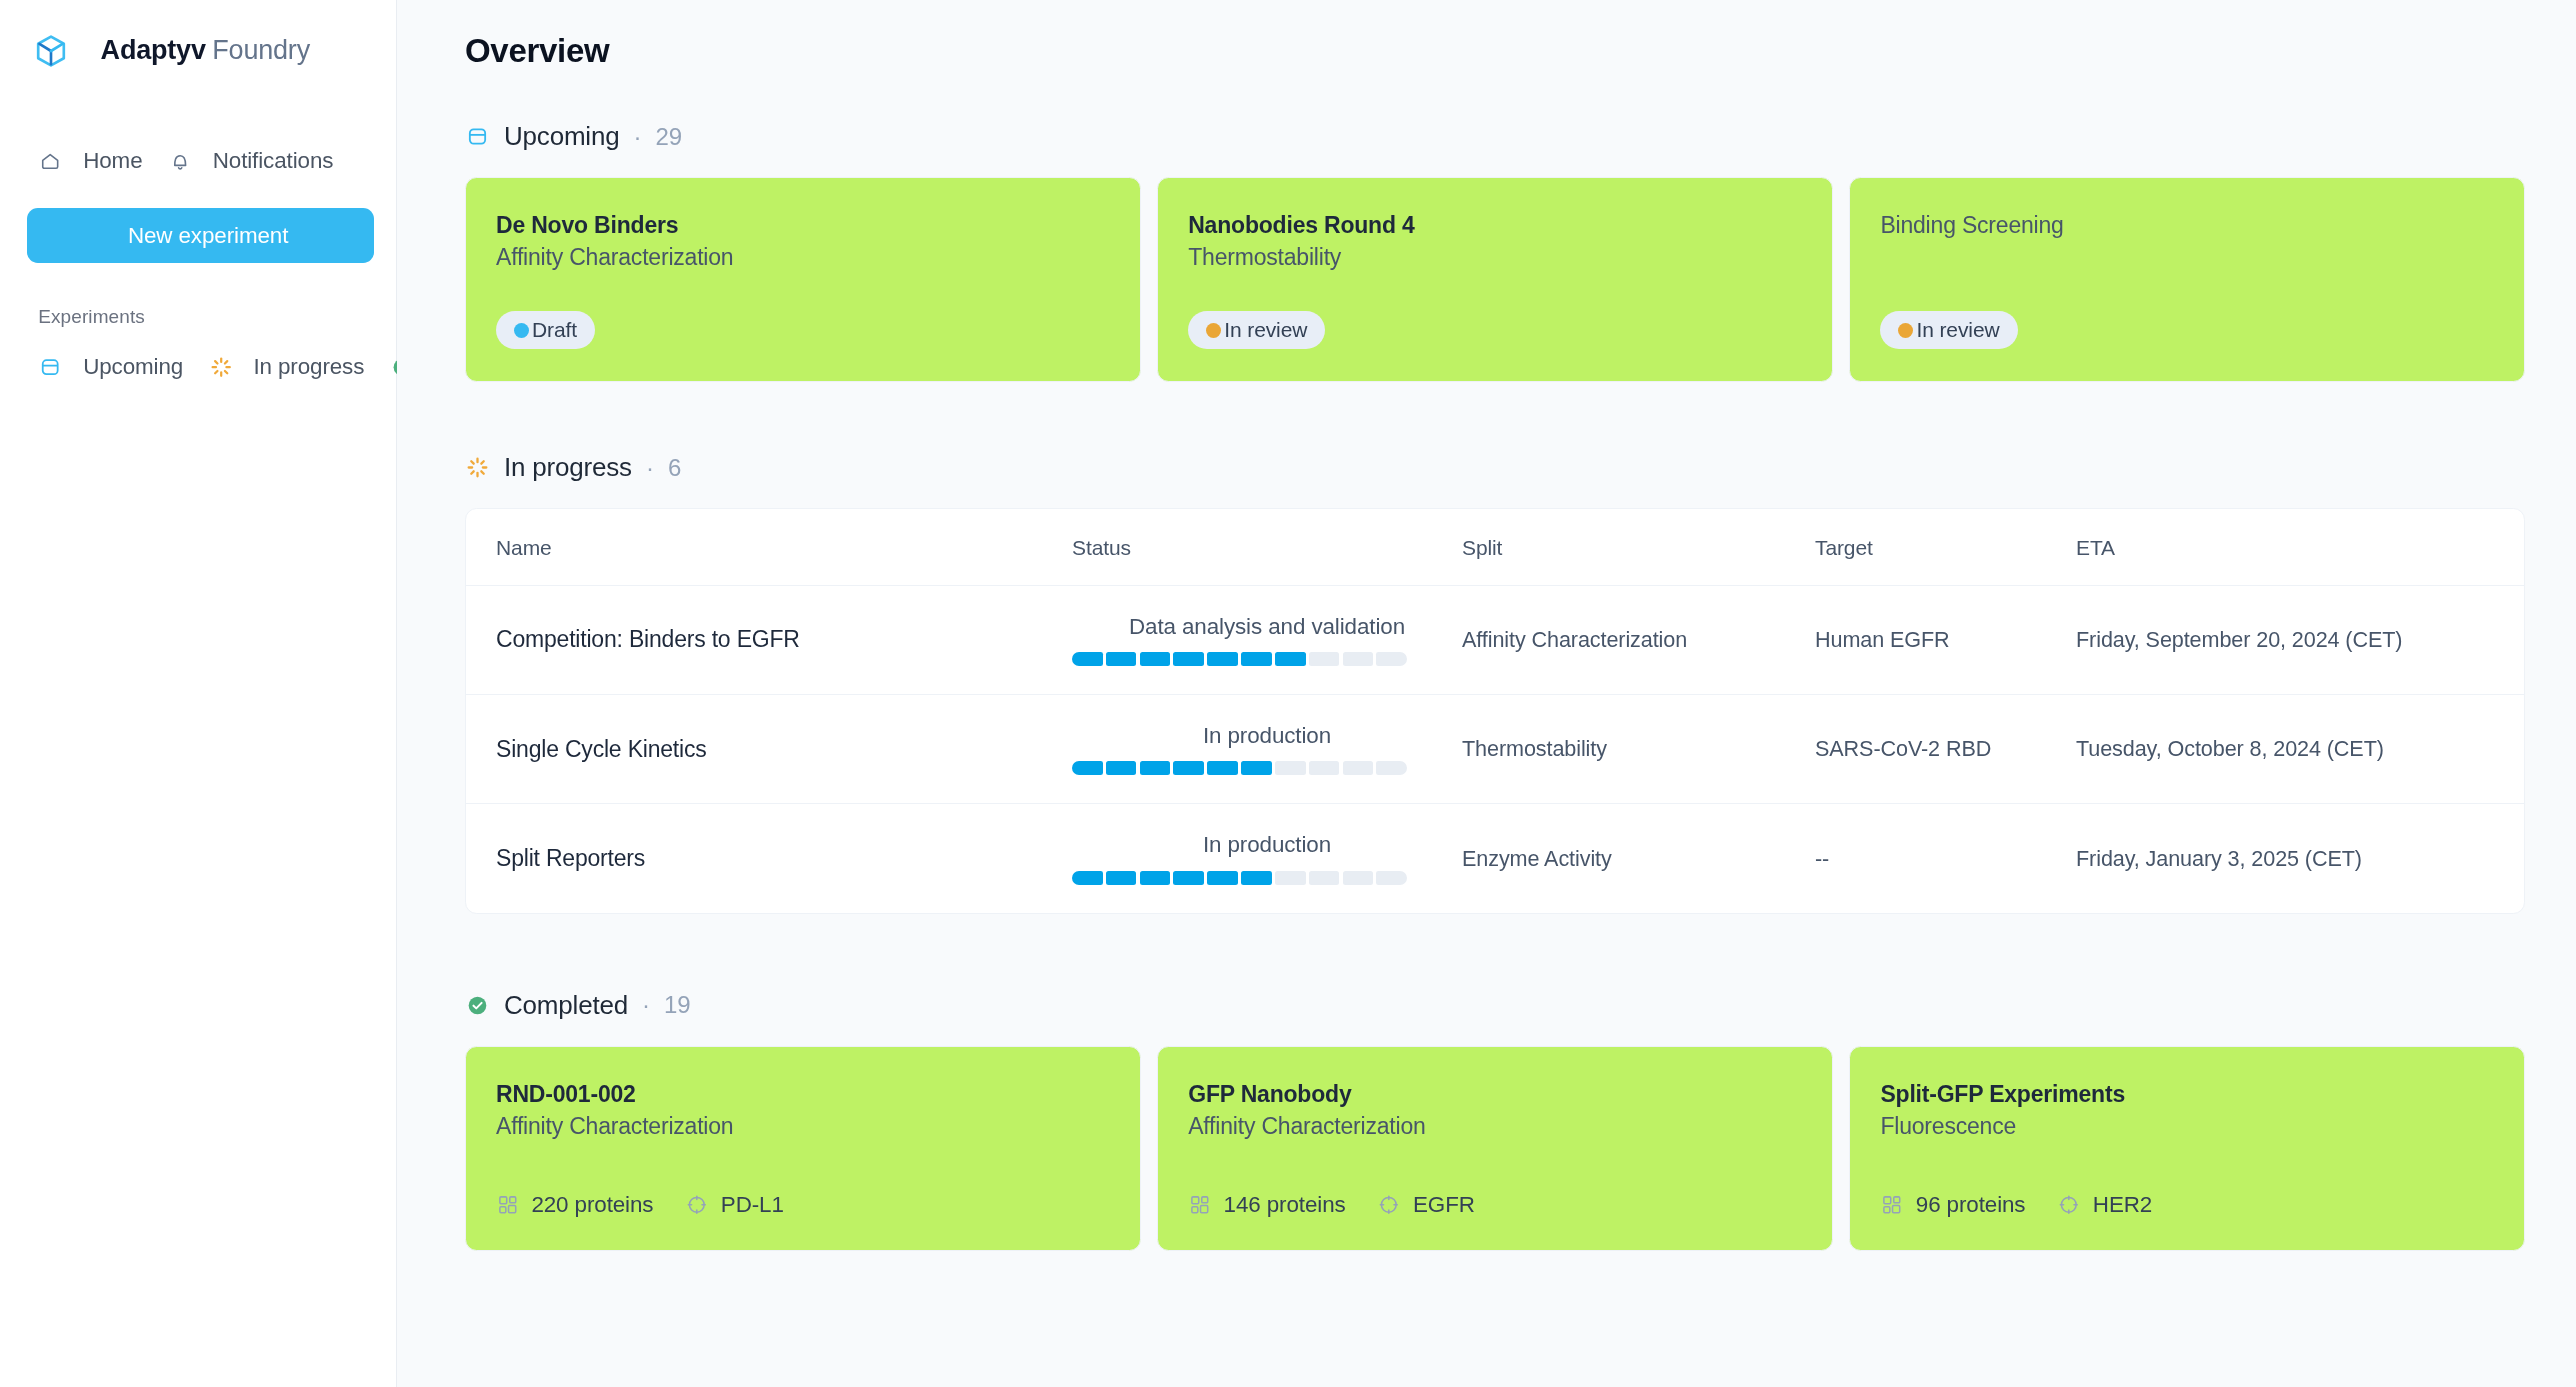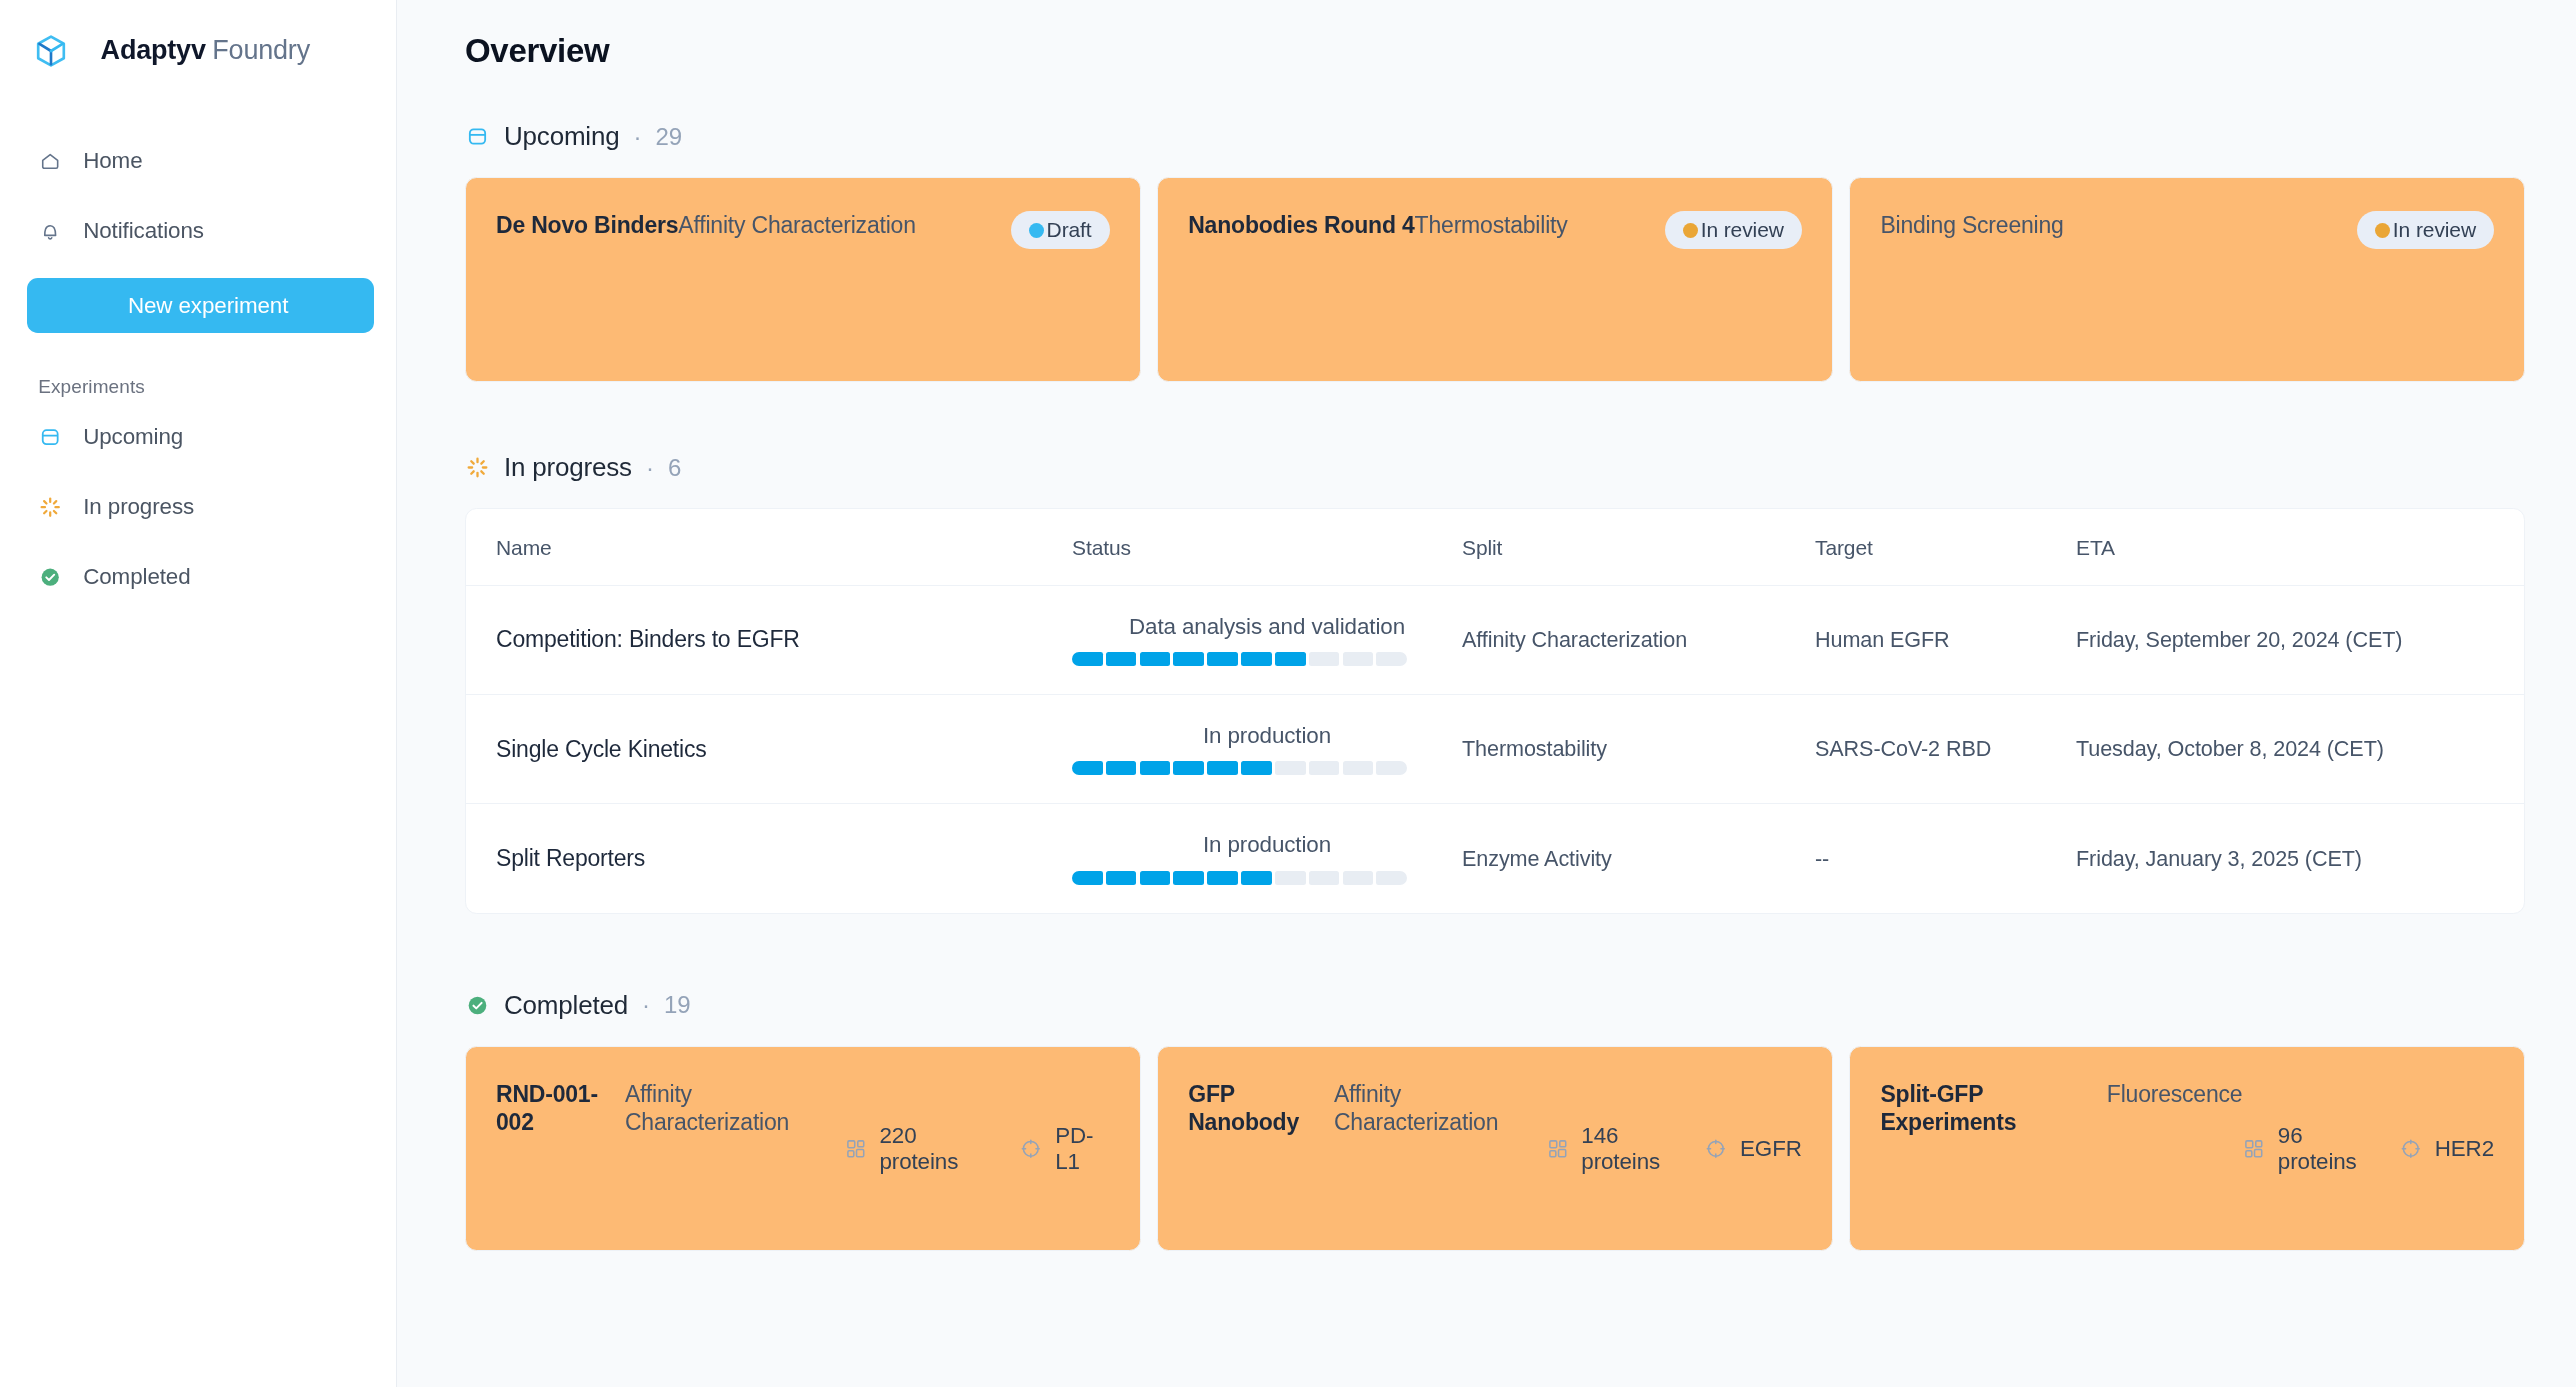--- a/index.html
+++ b/index.html
@@ -38,21 +38,21 @@
   }
   .brand-logo { width: 38px; height: 38px; flex: 0 0 38px; }
   .brand-text {
     font-size: 27px;
     letter-spacing: -0.2px;
     white-space: nowrap;
   }
   .brand-text .b1 { font-weight: 700; color: #0f172a; }
   .brand-text .b2 { font-weight: 400; color: #64748b; margin-left: 6.6px; }
 
-  .navlist { display: flex; flex-direction: column; gap: 22px; }
+  .navlist { display: flex; flex-direction: row; gap: 2px; }
 
   .navitem {
     display: flex;
     align-items: center;
     gap: 20px;
     height: 48px;
     padding: 0 11.6px;
     border-radius: 10px;
     cursor: pointer;
   }
@@ -128,28 +128,28 @@
   }
   .sec-head .dot-sep { font-size: 24px; color: #94a3b8; }
 
   .card-grid {
     display: grid;
     grid-template-columns: repeat(3, 1fr);
     gap: 16.6px;
   }
 
   .card {
-    background: #fdba74;
+    background: #bef264;
     border: 1.7px solid #eef2f7;
     border-radius: 11.6px;
     padding: 33px 30px 32px 30px;
     min-height: 205px;
     cursor: pointer;
     display: flex;
-    flex-direction: row;
+    flex-direction: column;
   }
 
   .card-title {
     font-size: 23px;
     font-weight: 700;
     color: #1e293b;
     letter-spacing: -0.2px;
     line-height: 1.22;
     margin-bottom: 4.1px;
   }

